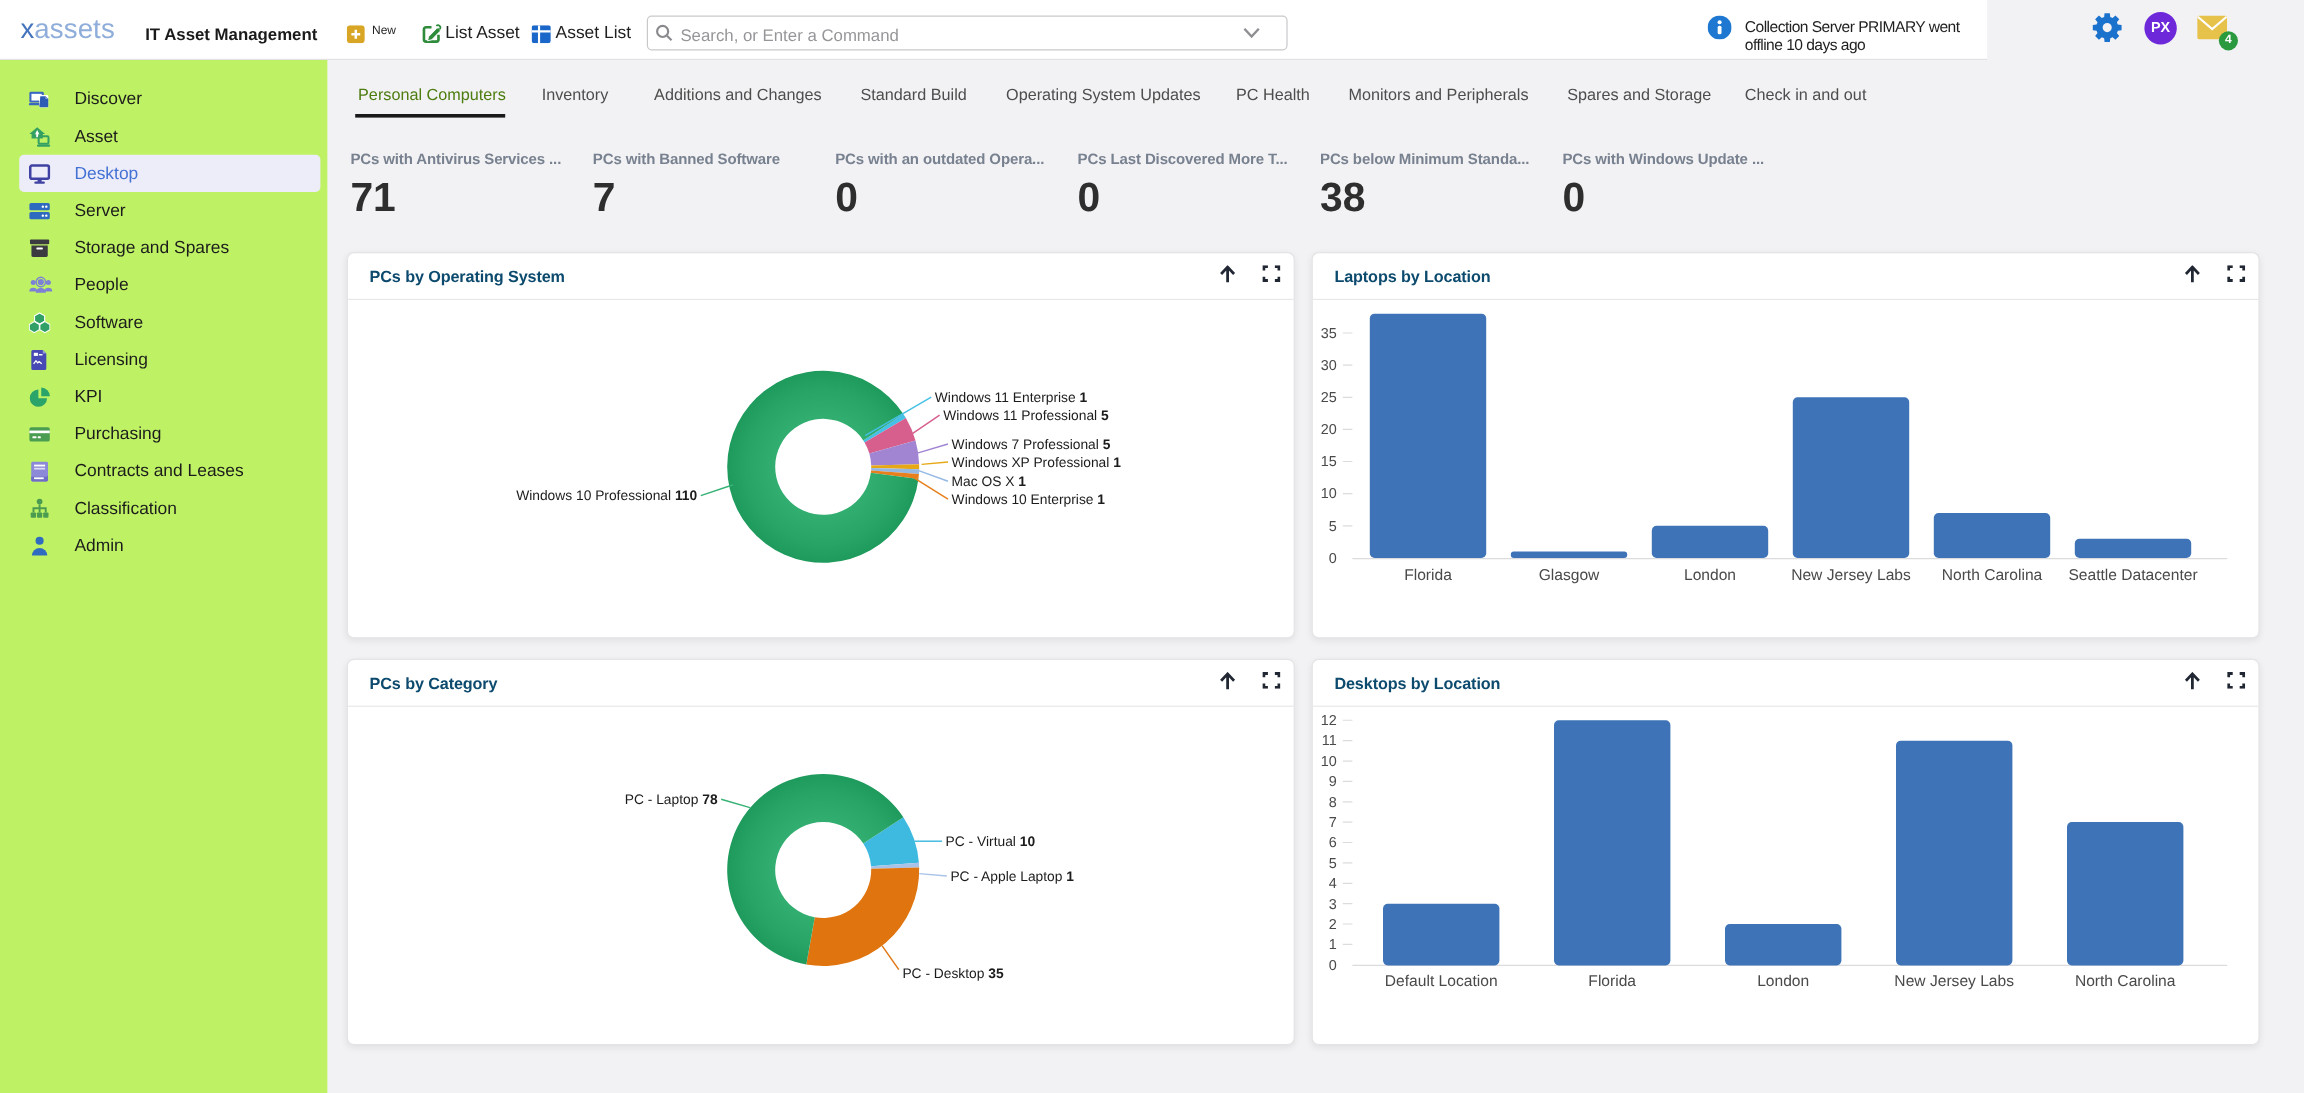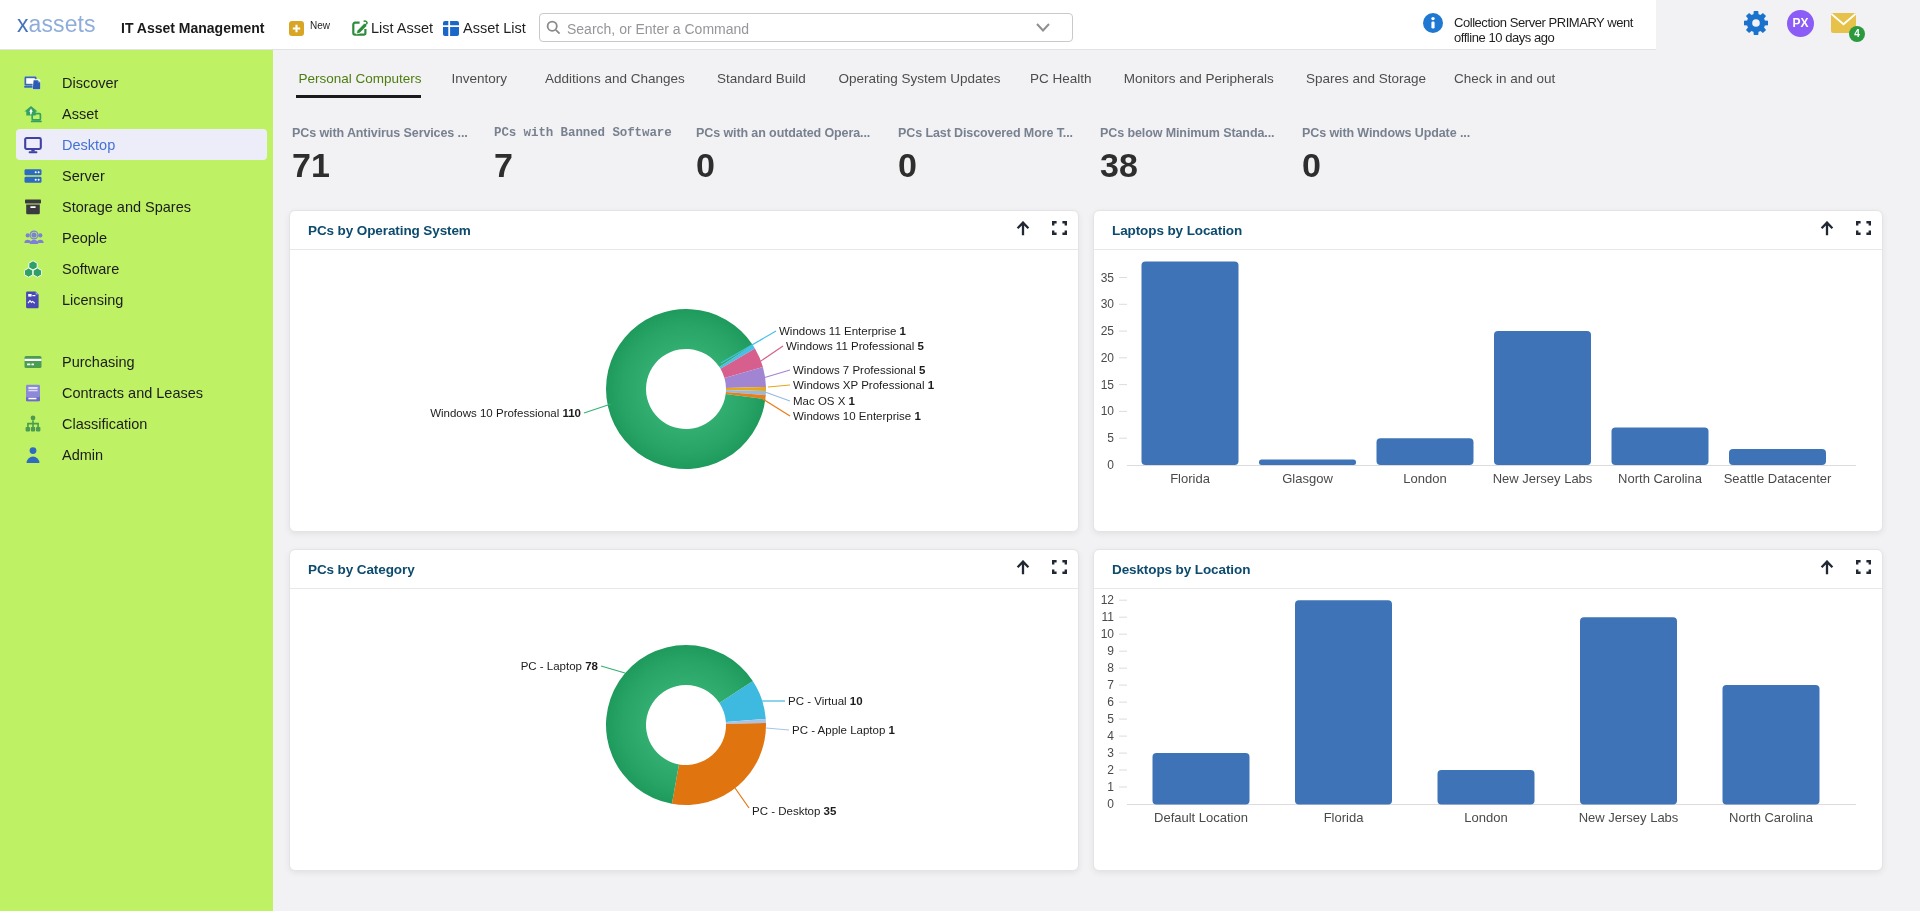--- a/index.html
+++ b/index.html
@@ -59,21 +59,21 @@
 
   <svg class="abs" style="left:1423px;top:13px;" width="20" height="20" viewBox="0 0 20 20">
       <circle cx="10" cy="10" r="10" fill="#1e78d2"></circle>
       <circle cx="10" cy="5.6" r="1.7" fill="#fff"></circle>
       <rect x="8.4" y="8.4" width="3.2" height="7.2" rx="1.4" fill="#fff"></rect>
     </svg>
   <div class="abs" style="left:1454px;top:15px;font-size:13px;letter-spacing:-0.45px;color:#1f1f1f;">Collection Server PRIMARY went offline 10 days ago</div>
   <svg class="abs" style="left:1743px;top:10px;" width="26" height="26" viewBox="0 0 26 26">
       <path fill="#1b72cc" fill-rule="evenodd" d="M10.46 4.16 L10.78 1.00 L15.22 1.00 L15.54 4.16 A9.2 9.2 0 0 1 17.46 4.95 L19.91 2.95 L23.05 6.09 L21.05 8.54 A9.2 9.2 0 0 1 21.84 10.46 L25.00 10.78 L25.00 15.22 L21.84 15.54 A9.2 9.2 0 0 1 21.05 17.46 L23.05 19.91 L19.91 23.05 L17.46 21.05 A9.2 9.2 0 0 1 15.54 21.84 L15.22 25.00 L10.78 25.00 L10.46 21.84 A9.2 9.2 0 0 1 8.54 21.05 L6.09 23.05 L2.95 19.91 L4.95 17.46 A9.2 9.2 0 0 1 4.16 15.54 L1.00 15.22 L1.00 10.78 L4.16 10.46 A9.2 9.2 0 0 1 4.95 8.54 L2.95 6.09 L6.09 2.95 L8.54 4.95 A9.2 9.2 0 0 1 10.46 4.16 Z M13 9.2 A3.8 3.8 0 1 0 13 16.8 A3.8 3.8 0 1 0 13 9.2 Z"></path>
     </svg>
-  <div class="abs" style="left:1787px;top:10px;width:27px;height:27px;border-radius:50%;background:#8b5cf6;color:#fff;font-size:12px;font-weight:bold;text-align:center;line-height:27px;">PX</div>
+  <div class="abs" style="left:1787px;top:10px;width:27px;height:27px;border-radius:50%;background:#6d28d9;color:#fff;font-size:12px;font-weight:bold;text-align:center;line-height:27px;">PX</div>
   <svg class="abs" style="left:1831px;top:13px;" width="25" height="20" viewBox="0 0 25 20">
       <rect width="25" height="20" rx="2" fill="#e7c24b"></rect>
       <path d="M0.5 1 L12.5 11.2 L24.5 1" fill="none" stroke="#fff" stroke-width="1.8"></path>
     </svg>
   <div class="abs" style="left:1849px;top:26px;width:16px;height:16px;border-radius:50%;background:#2b9a3e;color:#fff;font-size:10px;font-weight:bold;text-align:center;line-height:16px;">4</div>
 </div>
 
 <div id="sidebar">
   <div class="nav-active" style="top:79px;"></div>
   <div class="nav-item" style="top:17.5px;">
@@ -147,20 +147,27 @@
   </div>
   <div class="nav-item" style="top:234.5px;">
     <svg width="18" height="18" viewBox="0 0 18 18">
         <path d="M3.4 0.6 h8.2 l3 3 V16 a1.3 1.3 0 0 1 -1.3 1.3 H3.4 A1.3 1.3 0 0 1 2.1 16 V1.9 A1.3 1.3 0 0 1 3.4 0.6 z" fill="#4749b4"></path>
         <path d="M11.6 0.6 l3 3 h-3 z" fill="#9a9bd8"></path>
         <rect x="4.2" y="3" width="3.4" height="2.6" fill="#fff"></rect>
         <rect x="8.4" y="4" width="3" height="1.2" fill="#fff"></rect>
         <path d="M4 12.2 l2-2.6 1.4 1.8 1.2-1 2.2 1.8" fill="none" stroke="#fff" stroke-width="1.1"></path>
       </svg>
     <div class="txt">Licensing</div>
+  </div>
+  <div class="nav-item" style="top:265.5px;">
+    <svg width="18" height="18" viewBox="0 0 18 18">
+        <path d="M8 2.6 A7.2 7.2 0 1 0 15.2 9.8 L8 9.8 Z" fill="#2ba46a"></path>
+        <path d="M10.4 1 A7.2 7.2 0 0 1 17.6 8.2 L10.4 8.2 Z" fill="#2ba46a"></path>
+      </svg>
+    <div class="txt">KPI</div>
   </div>
   <div class="nav-item" style="top:296.5px;">
     <svg width="18" height="18" viewBox="0 0 18 18">
         <rect x="0.5" y="3" width="17" height="12" rx="1.6" fill="#4b9d52"></rect>
         <rect x="0.5" y="5.8" width="17" height="2.2" fill="#fff"></rect>
         <rect x="3" y="10.6" width="3.4" height="1.6" rx="0.5" fill="#fff"></rect>
         <rect x="7.4" y="10.6" width="2.6" height="1.6" rx="0.5" fill="#fff"></rect>
       </svg>
     <div class="txt">Purchasing</div>
   </div>
@@ -200,21 +207,21 @@
   <div class="tab" style="left:272.1px;">Additions and Changes</div>
   <div class="tab" style="left:444.1px;">Standard Build</div>
   <div class="tab" style="left:565.4px;">Operating System Updates</div>
   <div class="tab" style="left:757px;">PC Health</div>
   <div class="tab" style="left:850.7px;">Monitors and Peripherals</div>
   <div class="tab" style="left:1033px;">Spares and Storage</div>
   <div class="tab" style="left:1181px;">Check in and out</div>
 
   <div class="kpi-l" style="left:19px;top:76px;">PCs with Antivirus Services ...</div>
   <div class="kpi-n" style="left:19px;top:98px;">71</div>
-  <div class="kpi-l" style="left:221px;top:76px;font-family:Liberation Mono, monospace;">PCs with Banned Software</div>
+  <div class="kpi-l" style="left:221px;top:76px;">PCs with Banned Software</div>
   <div class="kpi-n" style="left:221px;top:98px;">7</div>
   <div class="kpi-l" style="left:423px;top:76px;">PCs with an outdated Opera...</div>
   <div class="kpi-n" style="left:423px;top:98px;">0</div>
   <div class="kpi-l" style="left:625px;top:76px;">PCs Last Discovered More T...</div>
   <div class="kpi-n" style="left:625px;top:98px;">0</div>
   <div class="kpi-l" style="left:827px;top:76px;">PCs below Minimum Standa...</div>
   <div class="kpi-n" style="left:827px;top:98px;">38</div>
   <div class="kpi-l" style="left:1029px;top:76px;">PCs with Windows Update ...</div>
   <div class="kpi-n" style="left:1029px;top:98px;">0</div>
 

